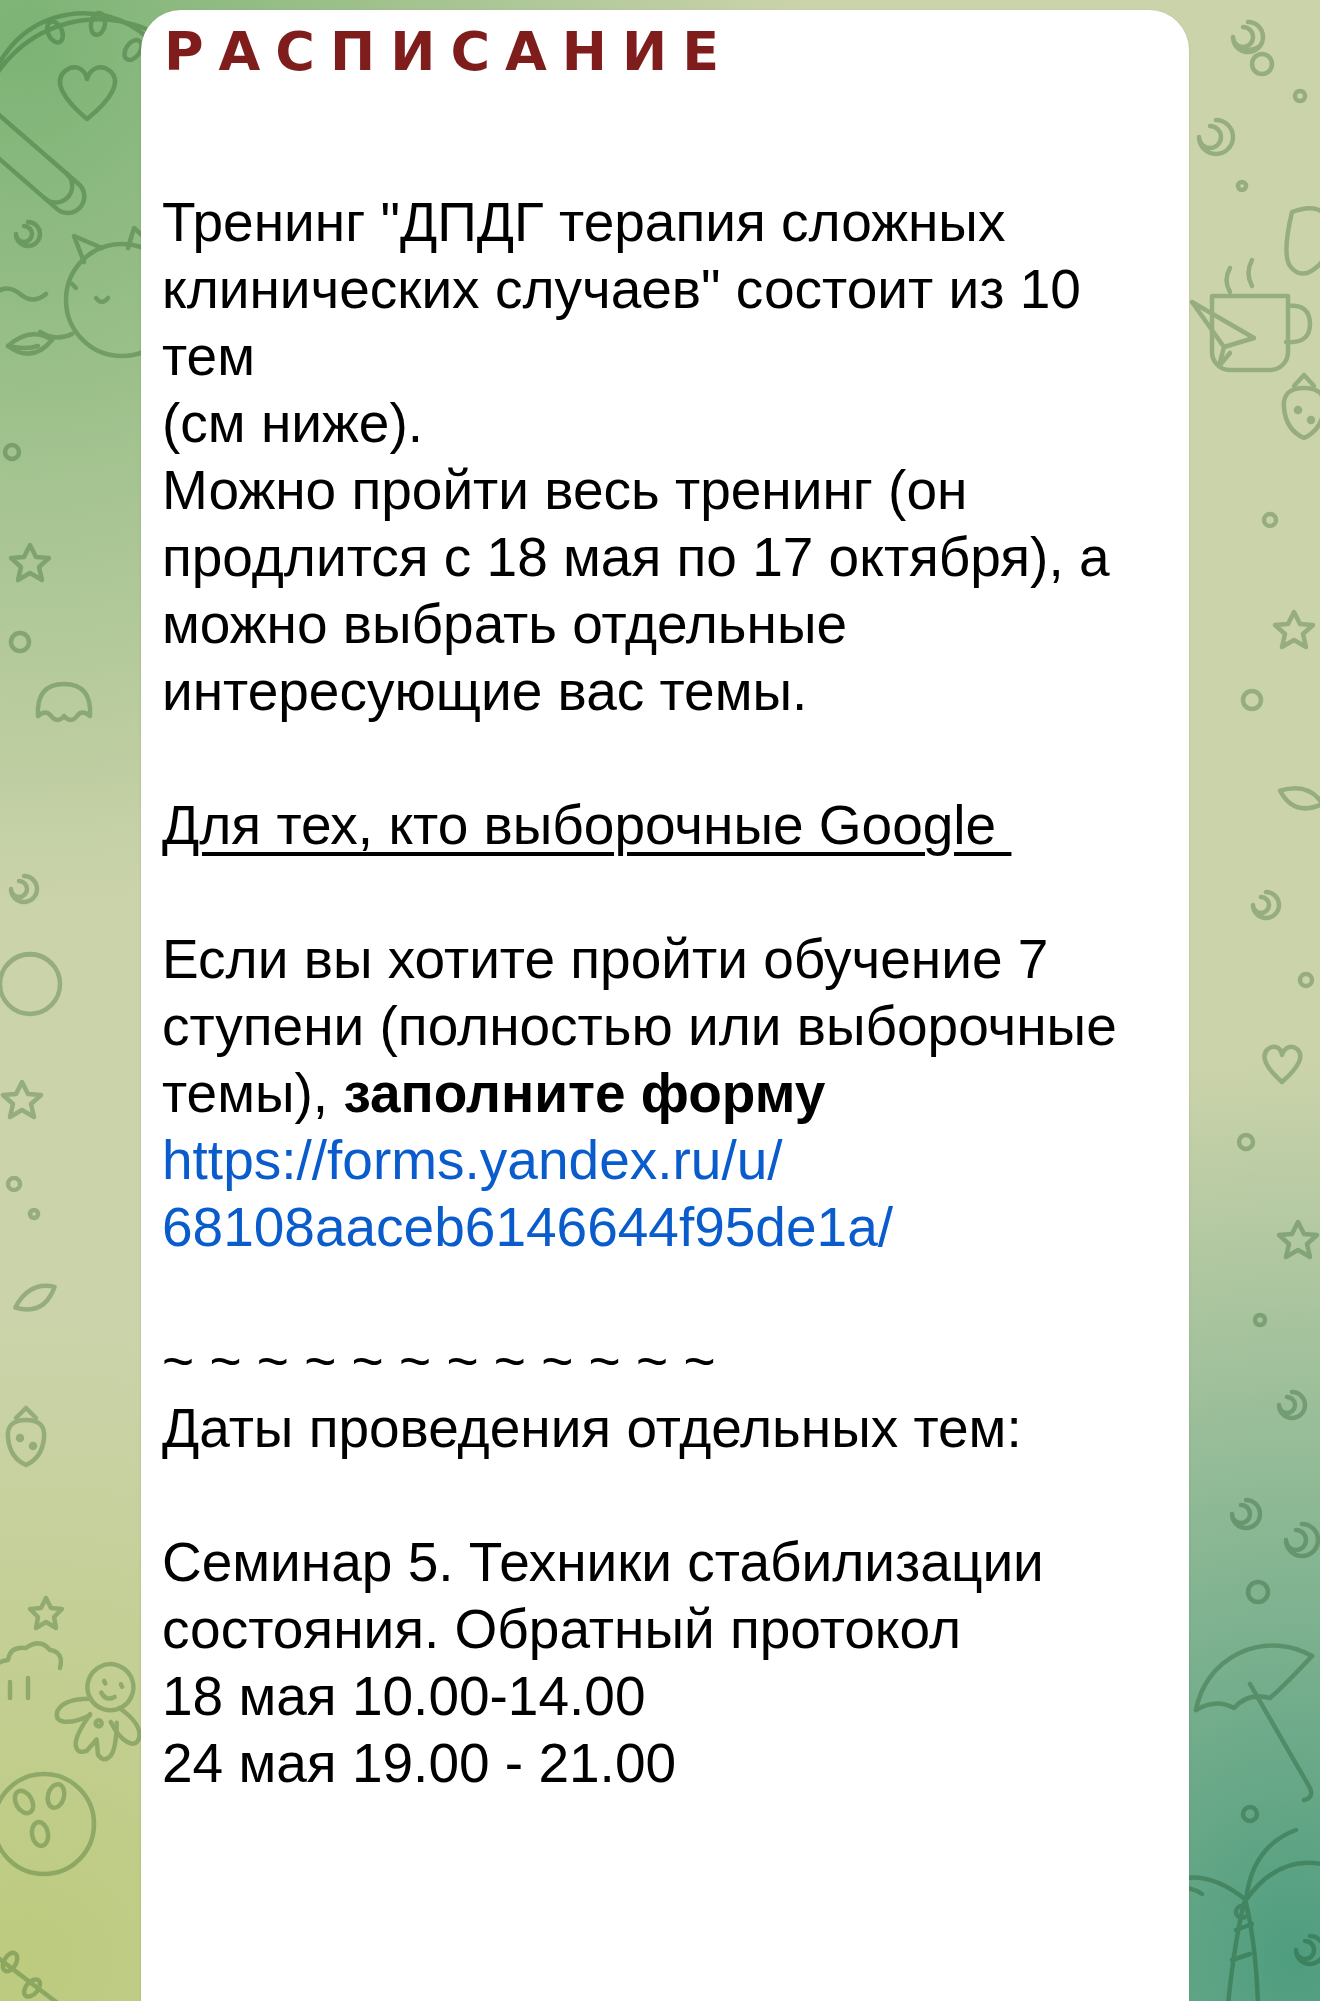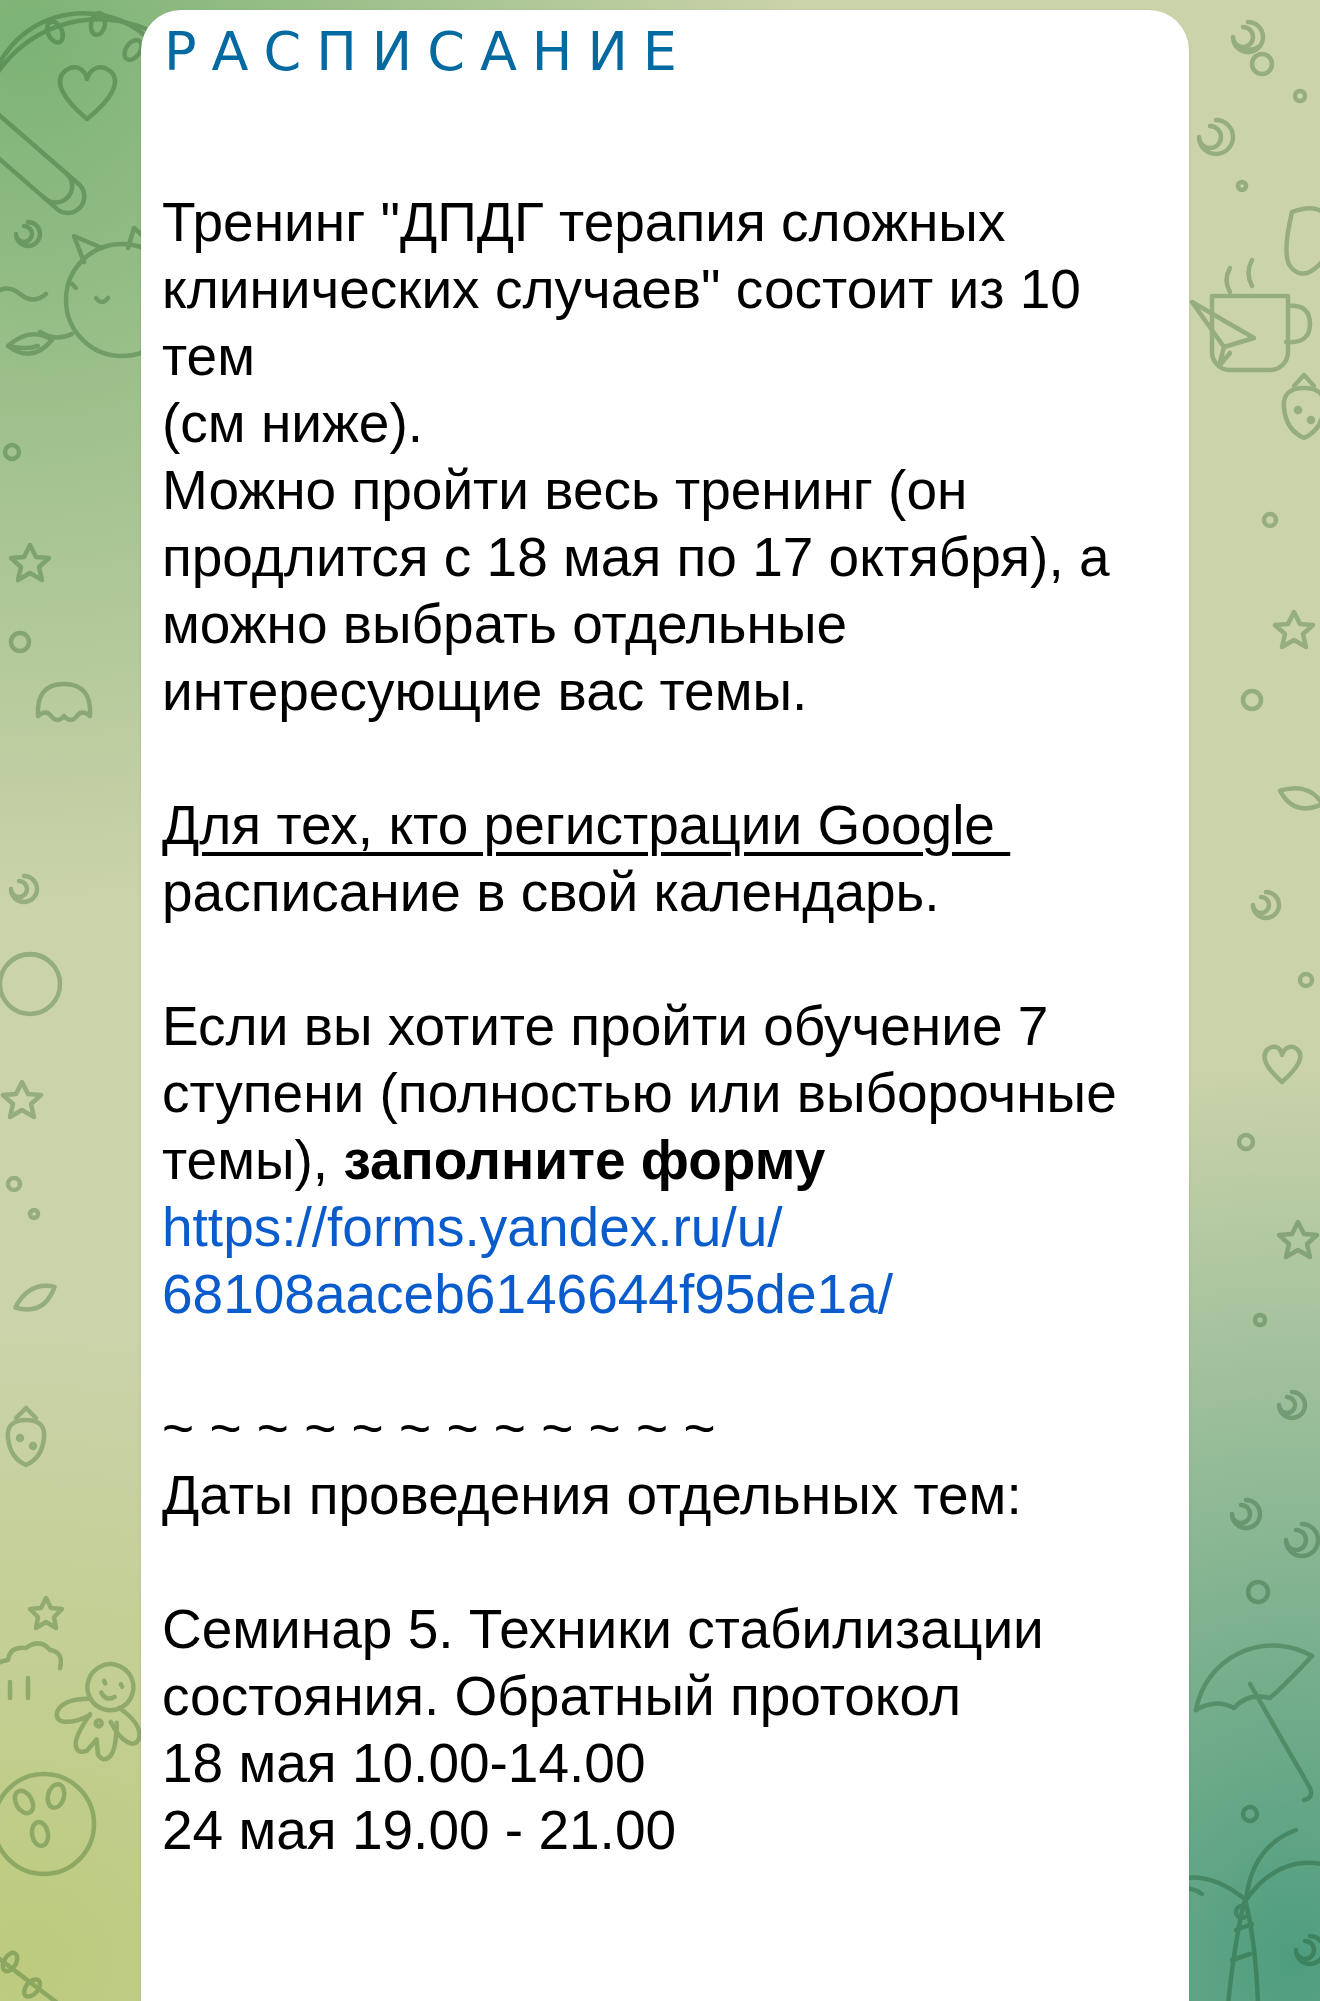--- a/index.html
+++ b/index.html
@@ -14,22 +14,22 @@
   }
   .doodles{position:absolute;left:0;top:0;mix-blend-mode:multiply;opacity:.34;}
   .bubble{
     position:absolute;left:141px;top:10px;width:1048px;height:2100px;
     background:#ffffff;border-radius:40px 40px 0 0;
     box-shadow:0 1px 3px rgba(0,0,0,.10);
     padding:12px 21px 0 21px;box-sizing:border-box;
   }
   .header{
     font-family:"DejaVu Sans",sans-serif;
-    font-size:54px;line-height:60px;font-weight:400;
-    letter-spacing:15px;color:#0369a1;
+    font-size:54px;line-height:60px;font-weight:700;
+    letter-spacing:15px;color:#7f1d1d;
     margin:0 0 107px 2px;white-space:nowrap;
   }
   .msg-body{font-size:55px;line-height:67px;color:#000;}
   .line{white-space:pre-wrap;min-height:67px;}
   .seg-underline{text-decoration:underline;text-decoration-thickness:4px;text-underline-offset:8px;}
   .seg-bold{font-weight:700;}
   .seg-link{color:#0a5ccd;cursor:pointer;text-align:center;}
 </style>
 </head>
 <body>
@@ -178,22 +178,21 @@
   <div class="header">РАСПИСАНИЕ</div>
   <div class="msg-body" id="message-body">
       <div class="line"><span class="seg-normal">Тренинг "ДПДГ терапия сложных</span></div>
       <div class="line"><span class="seg-normal">клинических случаев" состоит из 10 тем</span></div>
       <div class="line"><span class="seg-normal">(см ниже).</span></div>
       <div class="line"><span class="seg-normal">Можно пройти весь тренинг (он</span></div>
       <div class="line"><span class="seg-normal">продлится с 18 мая по 17 октября), а</span></div>
       <div class="line"><span class="seg-normal">можно выбрать отдельные</span></div>
       <div class="line"><span class="seg-normal">интересующие вас темы.</span></div>
       <div class="line">&nbsp;</div>
-      <div class="line"><span class="seg-underline">Для тех, кто регистрации Google </span></div>
-      <div class="line"><span class="seg-normal">расписание в свой календарь.</span></div>
+      <div class="line"><span class="seg-underline">Для тех, кто выборочные Google </span></div>
       <div class="line">&nbsp;</div>
       <div class="line"><span class="seg-normal">Если вы хотите пройти обучение 7</span></div>
       <div class="line"><span class="seg-normal">ступени (полностью или выборочные</span></div>
       <div class="line"><span class="seg-normal">темы), </span><span class="seg-bold">заполните форму</span></div>
       <div class="line"><span class="seg-link">https://forms.yandex.ru/u/</span></div>
       <div class="line"><span class="seg-link">68108aaceb6146644f95de1a/</span></div>
       <div class="line">&nbsp;</div>
       <div class="line"><span class="seg-normal">~ ~ ~ ~ ~ ~ ~ ~ ~ ~ ~ ~</span></div>
       <div class="line"><span class="seg-normal">Даты проведения отдельных тем:</span></div>
       <div class="line">&nbsp;</div>

